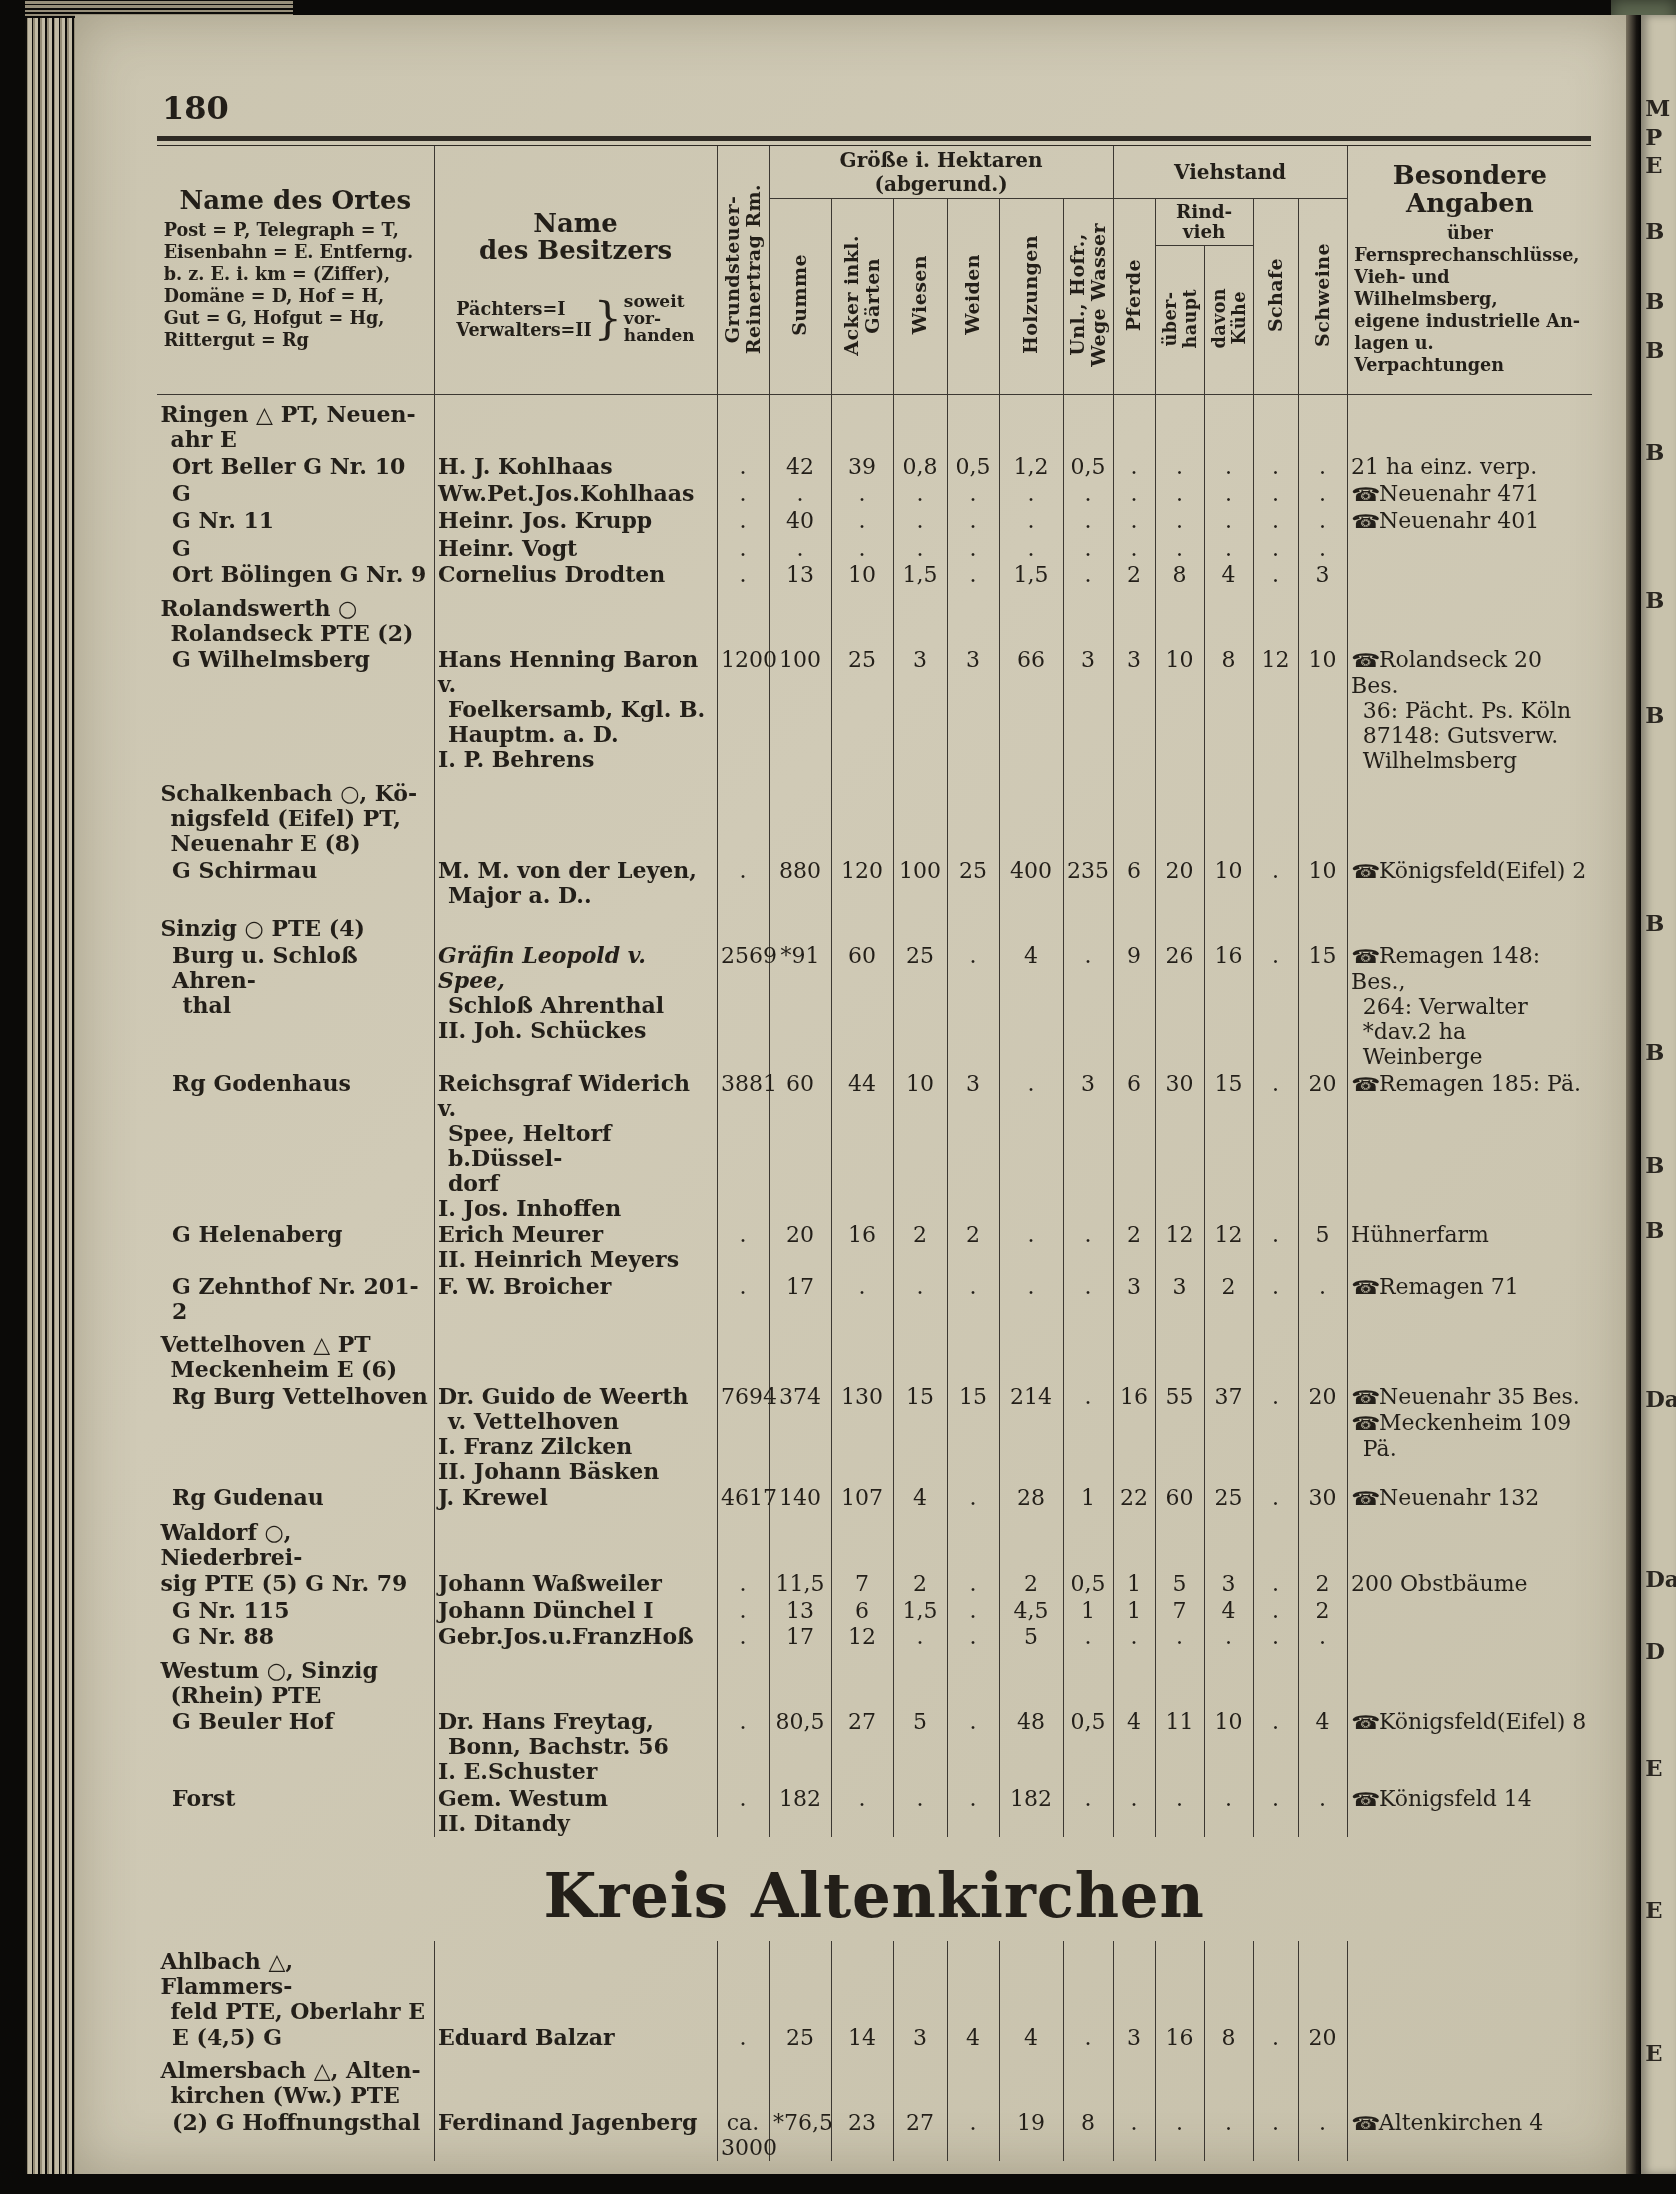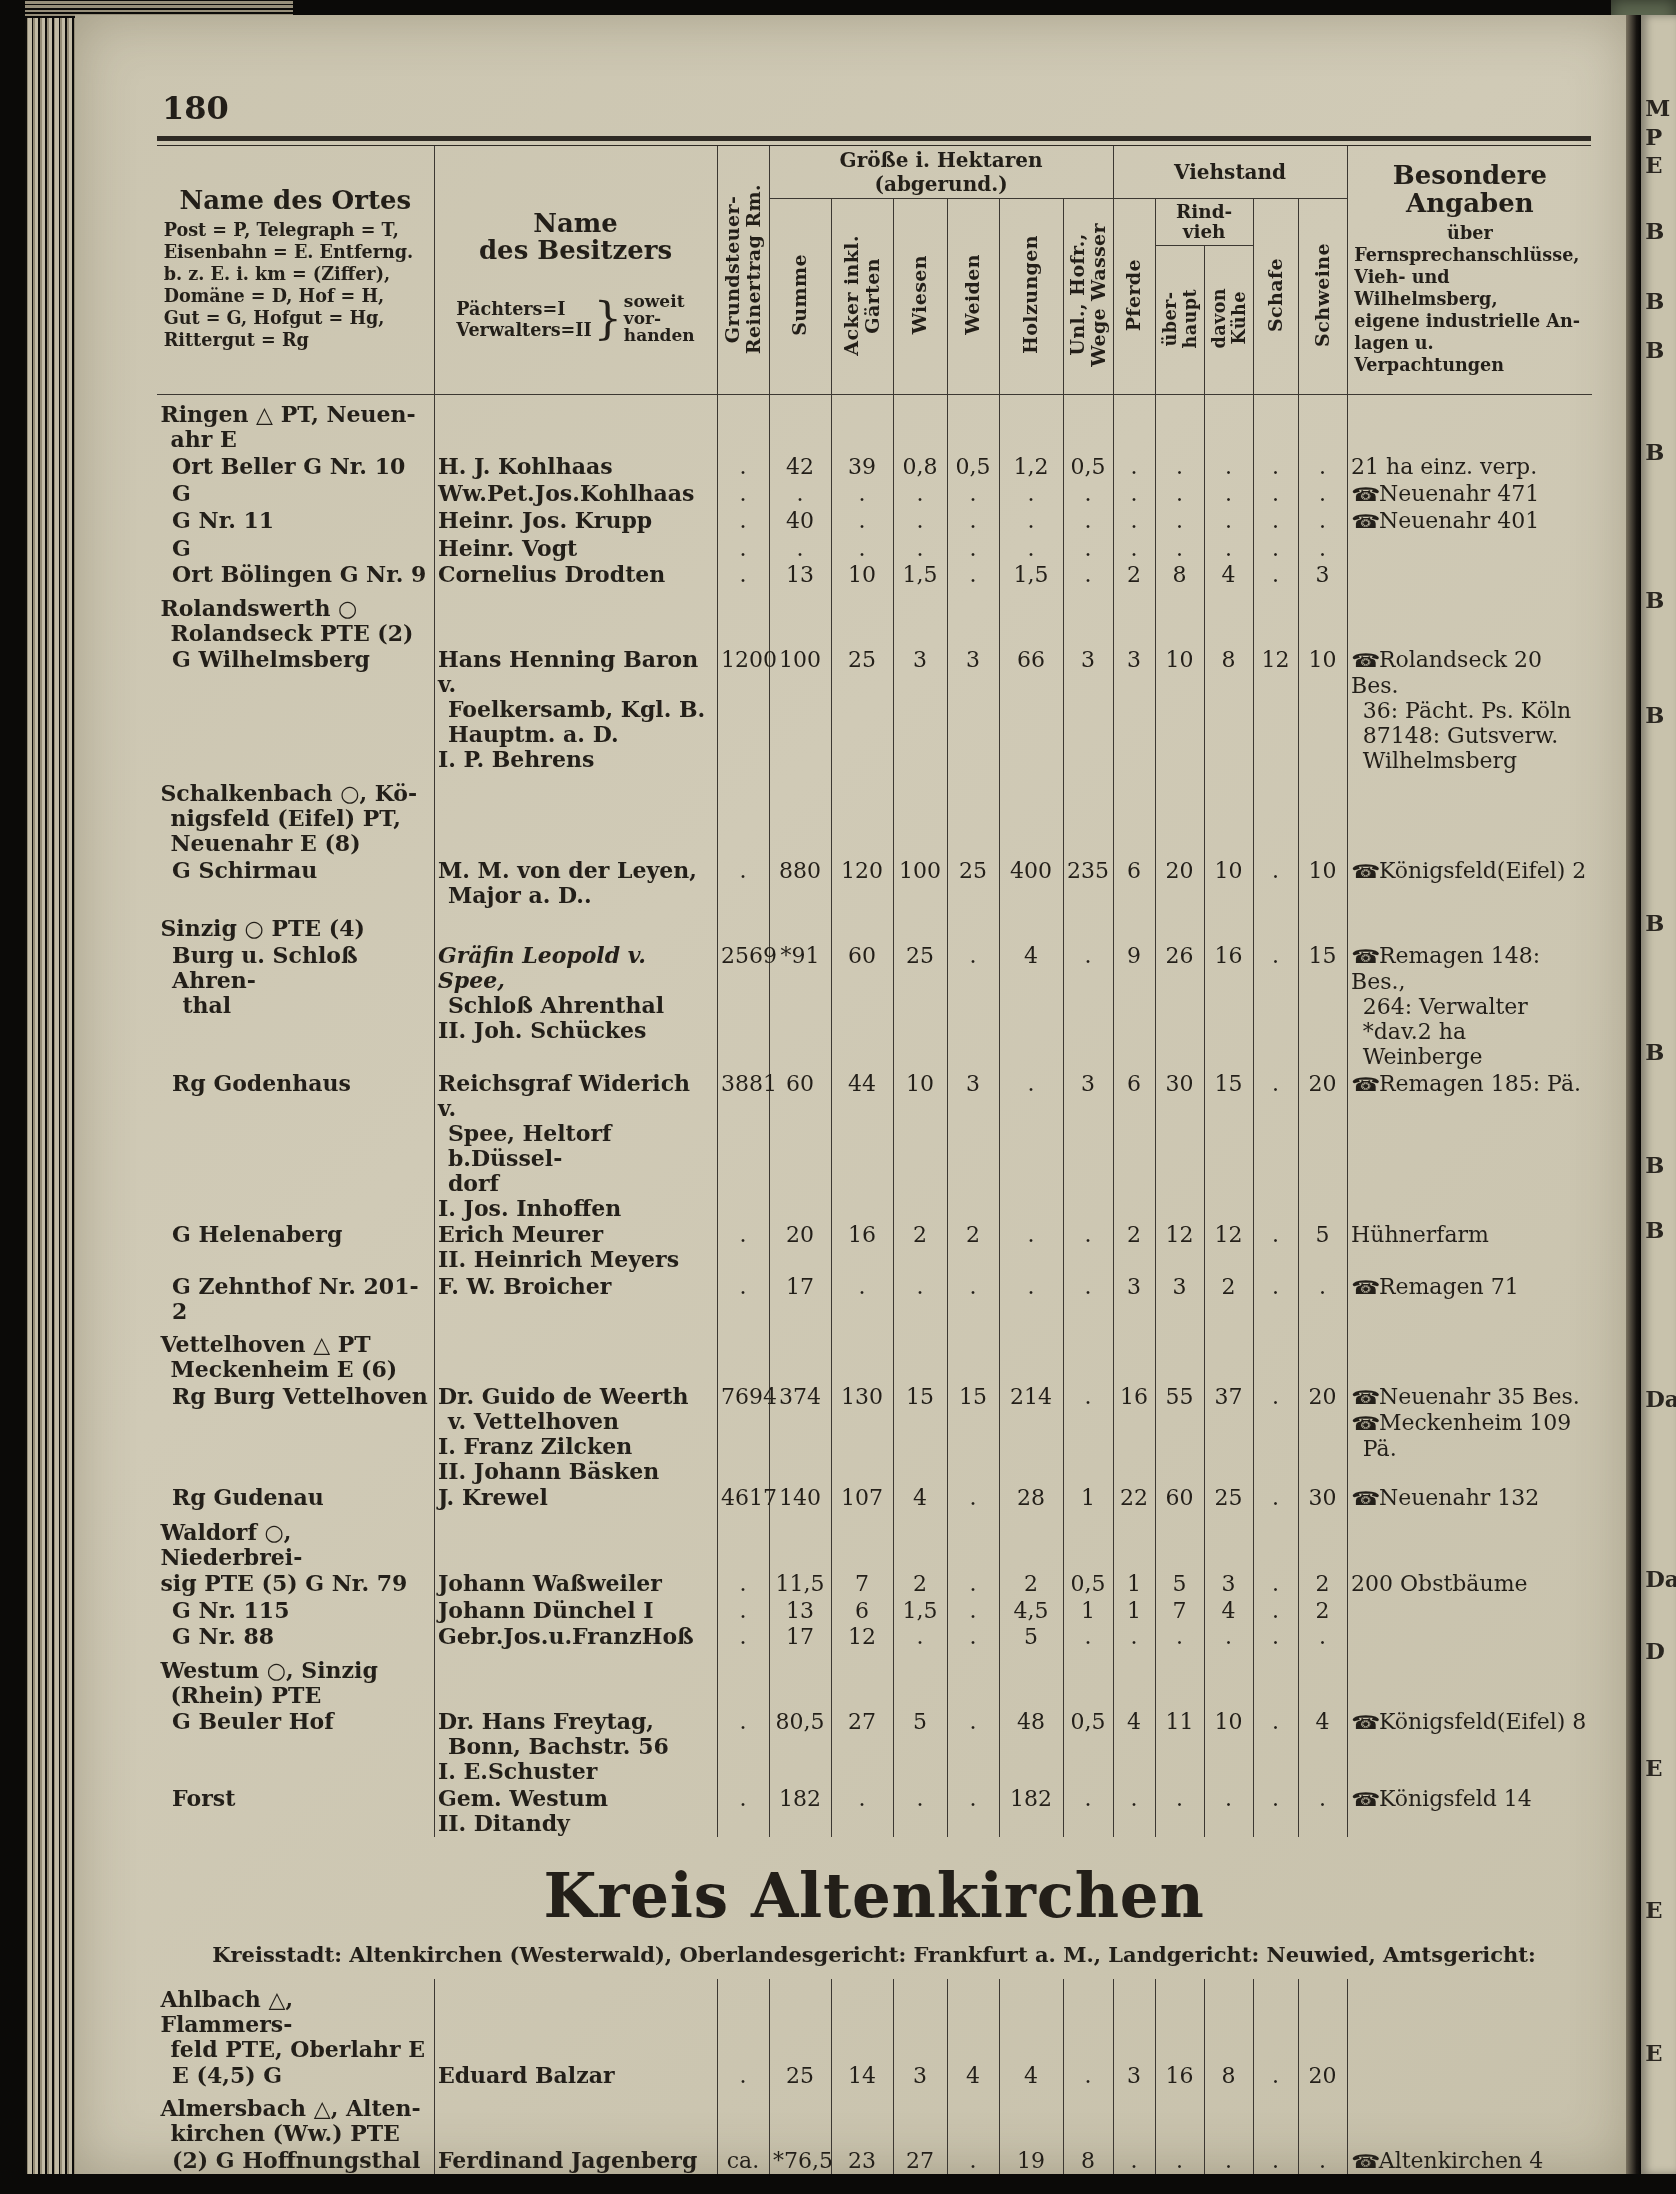--- a/index.html
+++ b/index.html
@@ -732,21 +732,20 @@
           <td class="num">.</td>
           <td class="num">.</td>
           <td class="notes">
             <div class="nln"><span class="tel">☎</span>Königsfeld 14</div>
           </td>
         </tr>
       </tbody>
   </table>
 
   <h2 class="kreis">Kreis Altenkirchen</h2>
-  <div class="sub">Kreisstadt: Altenkirchen (Westerwald), Oberlandesgericht: Frankfurt a. M., Landgericht: Neuwied, Amtsgericht:</div>
 
   <table class="ledger t2">
     <colgroup>
       <col style="width:277px">
         <col style="width:283px">
         <col style="width:52px">
       <col style="width:62px">
         <col style="width:62px">
         <col style="width:54px">
       <col style="width:52px">

